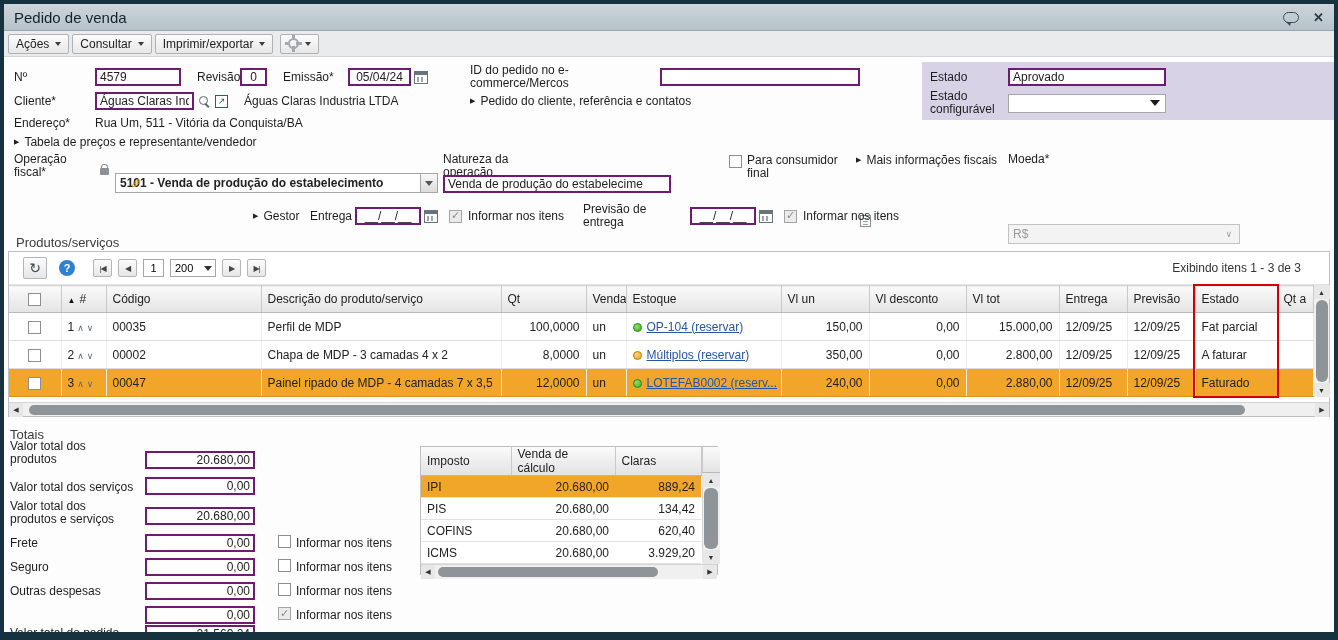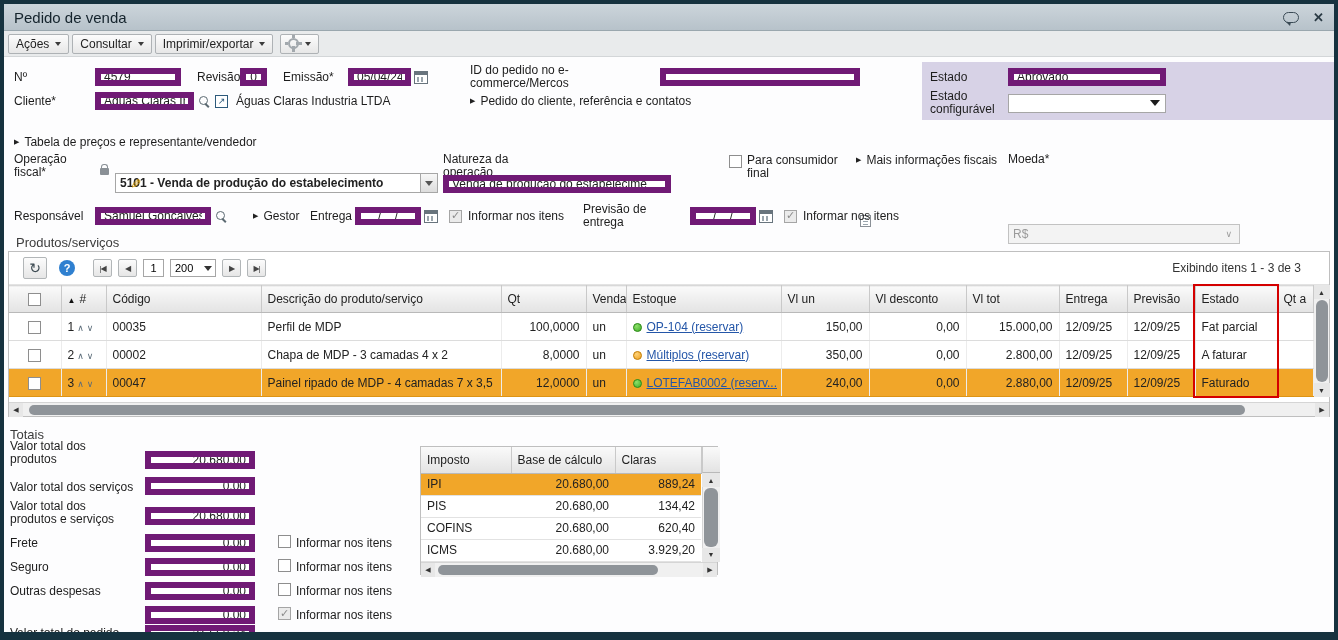--- a/index.html
+++ b/index.html
@@ -21,21 +21,21 @@
   .caret { width:0; height:0; border-left:3.5px solid transparent; border-right:3.5px solid transparent; border-top:4px solid #3c3c3c; display:inline-block; }
   .igear { width:11px; height:11px; border:2px solid #a2a8ad; border-radius:50%; position:relative; display:inline-block; }
   .igear::before { content:""; position:absolute; left:2px; top:-5px; width:3px; height:17px; background:linear-gradient(#a2a8ad 0 3px, transparent 3px 11px, #a2a8ad 11px); }
   .igear::after { content:""; position:absolute; left:-5px; top:2px; width:17px; height:3px; background:linear-gradient(90deg,#a2a8ad 0 3px, transparent 3px 11px, #a2a8ad 11px); }
 
   
   .content { position:relative; flex:1; background:#fdfdfe; overflow:hidden; }
   .abs { position:absolute; }
   .lbl { font-size:12px; color:#1d1d1d; line-height:13px; }
   .ftxt { font-size:12px; color:#1d1d1d; }
-  .inp { border:6px solid #701a75; height:18px; font:12px "Liberation Sans", sans-serif; padding:0 3px; background:#fff; color:#222; }
+  .inp { border:2px solid #701a75; height:18px; font:12px "Liberation Sans", sans-serif; padding:0 3px; background:#fff; color:#222; }
   .inp.num { text-align:right; }
   .inp.ctr { text-align:center; }
   .grp { position:absolute; display:flex; align-items:center; }
   .grp .lbl { flex:0 0 auto; }
 
   .panel-estado { background:#d7d2e6; }
 
   
   .sel { border:1px solid #a6a6a6; background:#fff; display:flex; align-items:center; font-size:12px; color:#222; padding-left:4px; position:relative; }
   .sel .sarr { margin-left:auto; margin-right:5px; width:0; height:0; border-left:5px solid transparent; border-right:5px solid transparent; border-top:6px solid #1c1c1c; }
@@ -174,34 +174,38 @@
       <span class="lbl" style="width:78px;">Estado</span>
       <input class="inp" style="width: 158px;" readonly="" value="Aprovado">
     </div>
 
     
     <div class="grp" style="left:10px; top:34px; height:20px; gap:4px;">
       <span class="lbl" style="width:77px;">Cliente*</span>
       <input class="inp" style="width: 99px;" value="Águas Claras Ind">
       <span class="isearch"></span>
       <span class="iext">↗</span>
-      <span class="ftxt" style="margin-left:4px;">Águas Claras Industria LTDA</span>
+      <span class="ftxt" style="margin-left:12px;">Águas Claras Industria LTDA</span>
     </div>
     <div class="abs toggle" style="left:466px; top:37px;">
       <span class="tri">▶</span><span>Pedido do cliente, referência e contatos</span>
     </div>
     <div class="grp" style="left:926px; top:33px;">
       <span class="lbl" style="width:78px;">Estado configurável</span>
       <div class="sel" style="width:158px; height:19px;">
         <span></span>
         <span class="sarr"></span>
       </div>
     </div>
 
     
+    <div class="grp" style="left:10px; top:58px; height:16px;">
+      <span class="lbl" style="width:81px;">Endereço*</span>
+      <span class="ftxt">Rua Um, 511 - Vitória da Conquista/BA</span>
+    </div>
     <div class="abs toggle" style="left:10px; top:78px;">
       <span class="tri">▶</span><span>Tabela de preços e representante/vendedor</span>
     </div>
 
     
     <span class="abs lbl" style="left:10px; top:96px; width:60px;">Operação fiscal*</span>
     <span class="abs ilock" style="left:96px; top:104px;"></span>
     <div class="abs sel" style="left:111px; top:98px; width:323px; height:20px;font-weight:bold;">
       <span>5101 - Venda de produção do estabelecimento</span>
       <span class="sbtn">
@@ -221,25 +225,20 @@
     </div>
     <span class="abs iform" style="left:856px; top:118px;"></span>
 
     <span class="abs lbl" style="left:1004px; top:96px;">Moeda*</span>
     <div class="abs sel dis" style="left:1004px; top:111px; width:232px; height:20px;">
       <span>R$</span>
       <span class="chev">∨</span>
     </div>
 
     
-    <div class="grp" style="left:10px; top:149px; height:20px; gap:4px;">
-      <span class="lbl" style="width:77px;">Responsável</span>
-      <input class="inp" style="width: 116px;" value="Samuel Gonçalves">
-      <span class="isearch"></span>
-    </div>
     <div class="abs toggle" style="left:249px; top:152px;">
       <span class="tri">▶</span><span>Gestor</span>
     </div>
     <div class="grp" style="left:306px; top:149px; height:20px; gap:3px;">
       <span class="lbl" style="width:42px;">Entrega</span>
       <input class="inp ctr" style="width: 66px;" value="__/__/__">
       <span class="ical"></span>
       <span class="cb dis chk" style="margin-left:8px;"></span>
       <span class="lbl" style="margin-left:3px;">Informar nos itens</span>
     </div>
@@ -420,21 +419,21 @@
       <div class="taxtop">
         <table class="tax">
           <colgroup>
               <col style="width:90px">
               <col style="width:104px">
               <col style="width:86px">
             </colgroup>
           <thead>
             <tr>
               <th>Imposto</th>
-              <th>Base de cálculo</th>
+              <th>Venda de cálculo</th>
               <th>Claras</th>
             </tr>
           </thead>
           <tbody>
             <tr class="tax-sel">
               <td>IPI</td>
               <td class="t-r">20.680,00</td>
               <td class="t-r">889,24</td>
             </tr>
             <tr>

